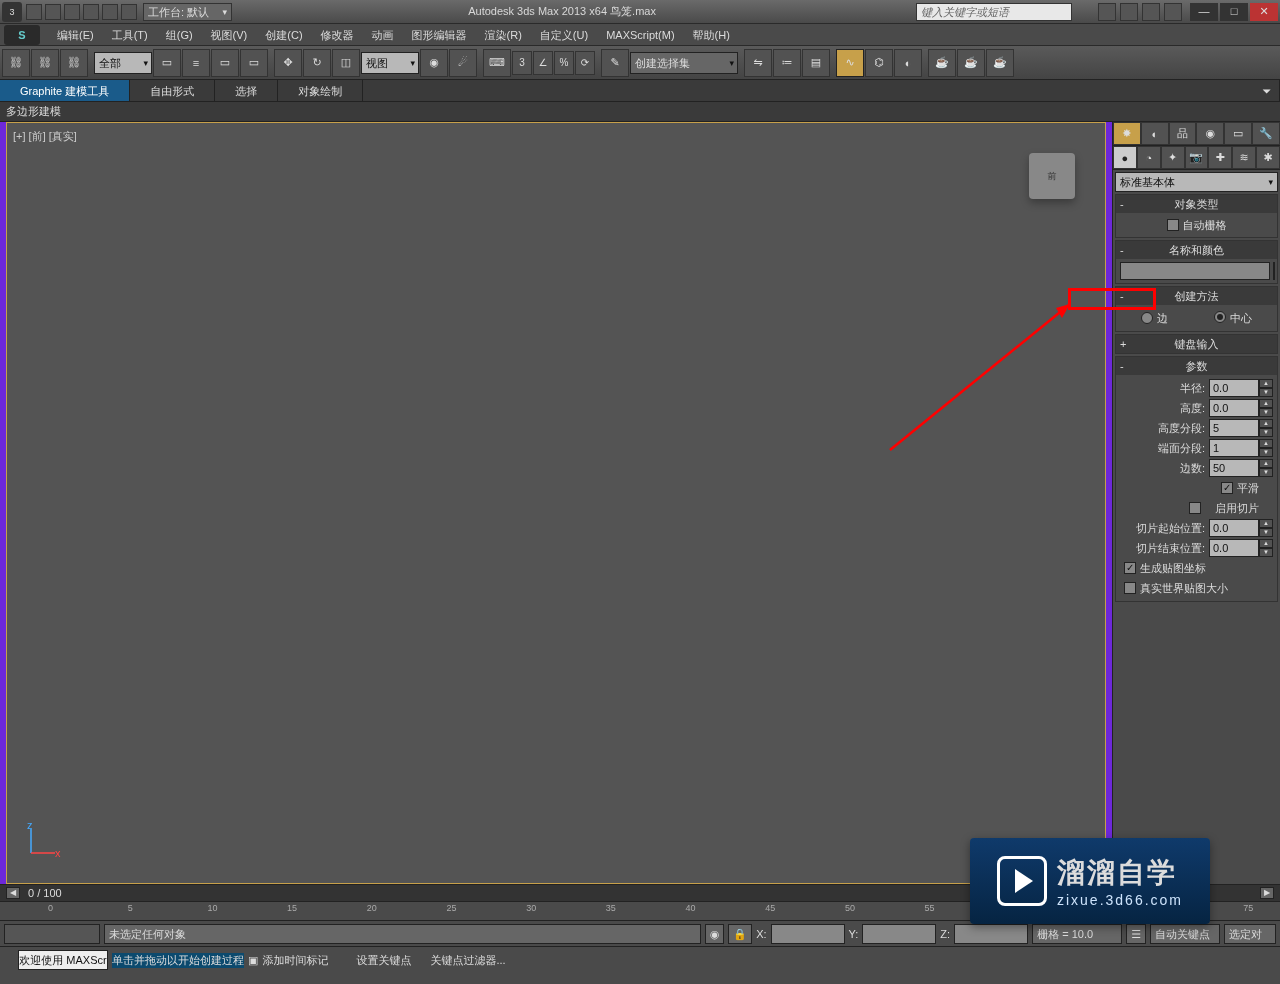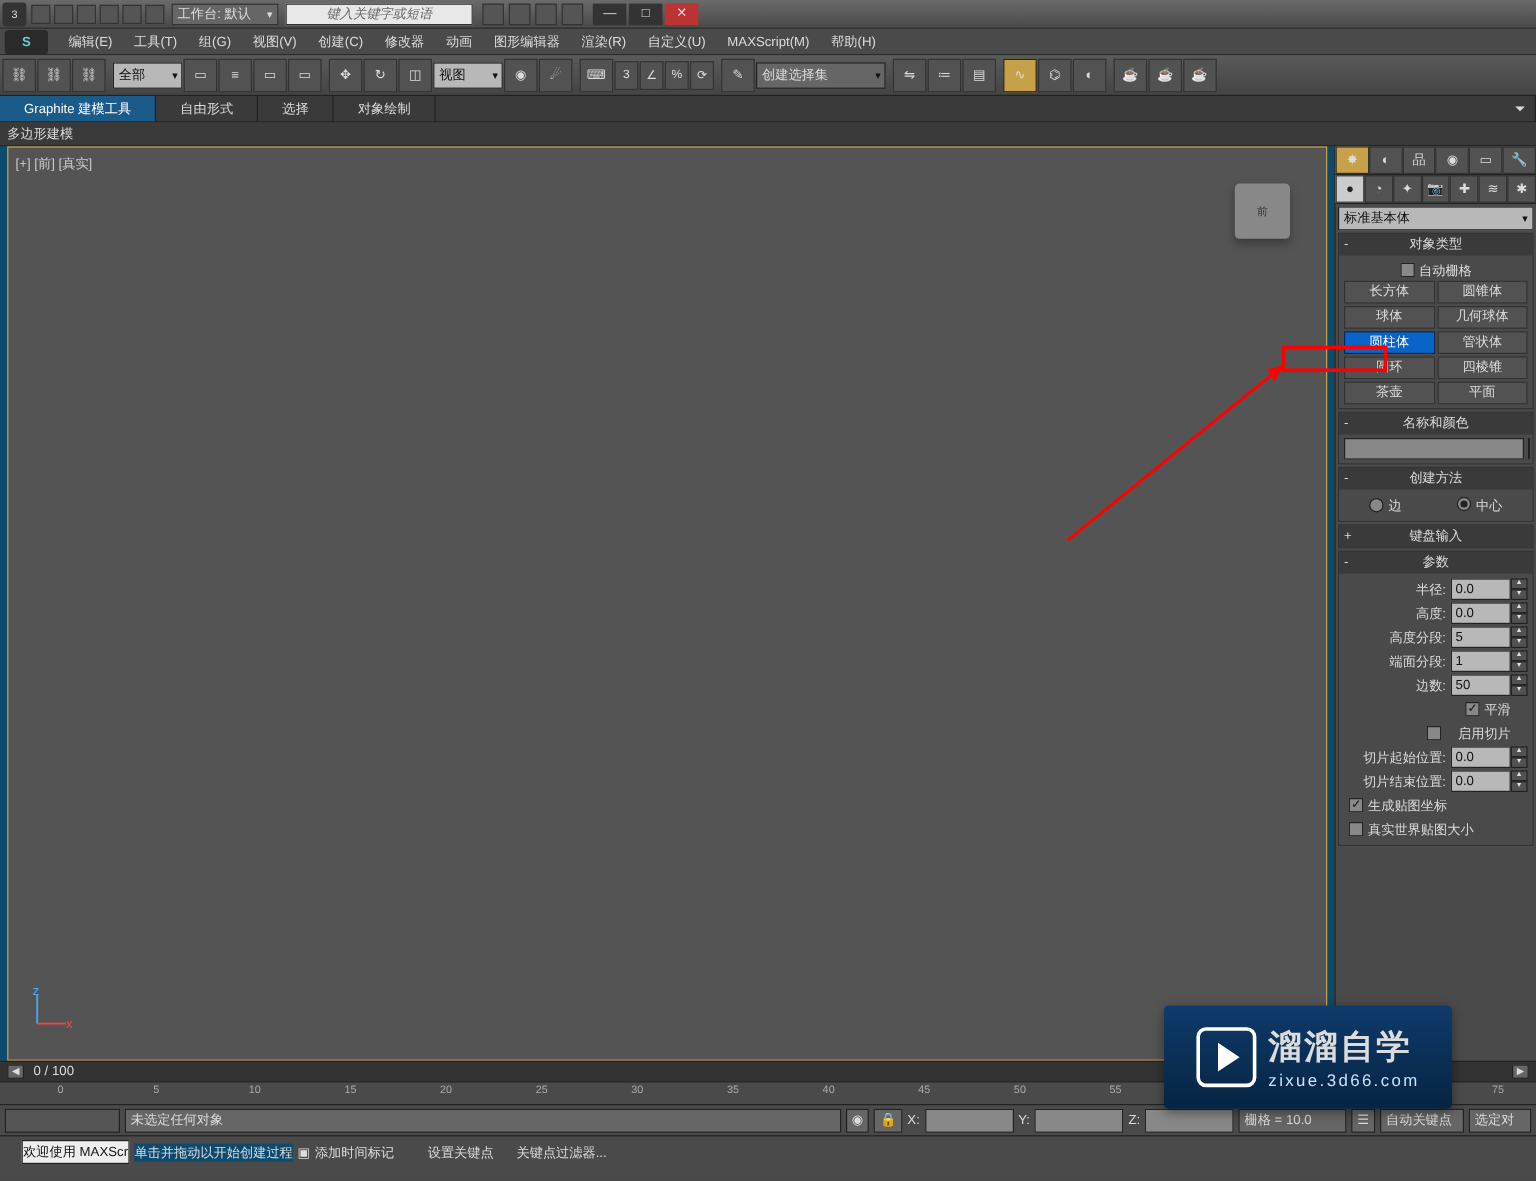--- a/index.html
+++ b/index.html
@@ -6,21 +6,21 @@
 body { background: #4a4a4a; width: 1280px; height: 984px; overflow: hidden; position: relative; }
 
 
 .title-bar { height: 24px; background: linear-gradient(#6a6a6a, #4a4a4a); display: flex; align-items: center; padding: 0 2px; border-bottom: 1px solid #2a2a2a; }
 .title-bar .app-icon { width: 20px; height: 20px; background: #333; border-radius: 3px; margin-right: 4px; display:flex; align-items:center; justify-content:center; font-size: 9px;}
 .title-bar .qat { display: flex; gap: 3px; }
 .title-bar .qat .ico { width: 16px; height: 16px; background: #555; border: 1px solid #333; }
 .title-bar .workspace { margin-left: 6px; background: #666; border: 1px solid #333; padding: 0 22px 0 4px; height: 18px; line-height: 16px; font-size: 11px; position: relative; }
 .title-bar .workspace::after { content:"▾"; position:absolute; right:4px; font-size:9px;}
 .title-bar .title-center { flex: 1; text-align: center; color: #d8d8d8; }
-.title-bar .search { width: 156px; height: 18px; background: #e8e8e8; border: 1px solid #333; margin: 0 6px; padding: 0 4px; font-style: italic; color: #666; line-height:16px;text-align:center;}
+.title-bar .search { width: 156px; height: 18px; background: #e8e8e8; border: 1px solid #333; margin: 0 24px; padding: 0 4px; font-style: italic; color: #666; line-height:16px;}
 .title-bar .help-ico { width: 18px; height: 18px; background: #555; border:1px solid #333; margin: 0 2px; }
 .title-bar .win-btns { display: flex; margin-left: 4px; }
 .title-bar .win-btns div { width: 28px; height: 18px; background: #333; margin-left: 2px; text-align: center; line-height: 16px; }
 .title-bar .win-btns .close { background: #b33; }
 
 
 .menu-bar { height: 22px; background: #4a4a4a; display: flex; align-items: center; padding: 0 4px; border-bottom: 1px solid #2a2a2a; }
 .menu-bar .app-menu { width: 36px; height: 20px; background: #2a2a2a; border-radius: 3px; margin-right: 8px; display:flex; align-items:center; justify-content:center; color:#6cc; font-weight:bold;}
 .menu-bar .menu-item { padding: 0 9px; height: 20px; line-height: 20px; cursor: pointer; }
 
@@ -34,21 +34,21 @@
 .main-toolbar .snap-grp { display:flex; gap:1px; align-items:center; }
 .main-toolbar .snap-grp .s { width:20px; height:24px; border:1px solid #333; background:#525252; display:flex; align-items:center; justify-content:center; font-size:10px;}
 
 
 .ribbon { height: 22px; background: #3a3a3a; display: flex; align-items: stretch; border-bottom: 1px solid #222; }
 .ribbon .tab { padding: 0 20px; line-height: 22px; border-right: 1px solid #222; }
 .ribbon .tab.active { background: #1a5b8a; color: #fff; }
 .ribbon-sub { height: 20px; background: #3a3a3a; border-bottom: 1px solid #222; display:flex; align-items:center; padding: 0 6px; }
 
 
-.main-area { position: absolute; top: 122px; bottom: 100px; left: 0; right: 168px; background: #0c4a6e; }
+.main-area { position: absolute; top: 122px; bottom: 100px; left: 0; right: 168px; background: #6d28d9; }
 .viewport { position: absolute; inset: 0 6px 0 6px; background: #545454; border: 1px solid #222; }
 .vp-label { position: absolute; top: 6px; left: 6px; font-size: 11px; color:#ccc; }
 .vp-cube { position: absolute; top: 30px; right: 30px; width: 46px; height: 46px; background: #888; border-radius: 4px; box-shadow: 0 4px 8px rgba(0,0,0,.3); display:flex; align-items:center; justify-content:center; font-size:9px; color:#333;}
 .vp-axis { position:absolute; bottom:22px; left:16px; }
 
 
 .cmd-panel { position: absolute; top: 122px; bottom: 100px; right: 0; width: 168px; background: #4a4a4a; border-left: 1px solid #222; display:flex; flex-direction:column; }
 .cp-tabs, .cp-subtabs { display: flex; height: 24px; background: #4a4a4a; border-bottom:1px solid #222;}
 .cp-tabs .ct, .cp-subtabs .ct { flex:1; border: 1px solid #333; background:#525252; display:flex; align-items:center; justify-content:center; }
 .cp-tabs .ct.active { background:#c7a04a; }
@@ -111,20 +111,21 @@
   <div class="app-icon">3</div>
   <div class="qat">
     <div class="ico"></div>
     <div class="ico"></div>
     <div class="ico"></div>
     <div class="ico"></div>
     <div class="ico"></div>
     <div class="ico"></div>
   </div>
   <div class="workspace">工作台: 默认</div>
+  <div class="title-center">Autodesk 3ds Max  2013 x64   鸟笼.max</div>
   <div class="search">键入关键字或短语</div>
   <div class="help-ico"></div>
   <div class="help-ico"></div>
   <div class="help-ico"></div>
   <div class="help-ico"></div>
   <div class="win-btns">
     <div>—</div>
     <div>□</div>
     <div class="close">✕</div>
   </div>
@@ -233,32 +234,20 @@
   </div>
   <div class="cp-dropdown">标准基本体</div>
 
   <div class="cp-rollout">
     <div class="ro-head"><span class="toggler">-</span><span>对象类型</span></div>
     <div class="ro-body">
       <div class="chk-row">
           <span class="chk"></span>
           <span>自动栅格</span>
         </div>
-      <div class="obj-grid">
-        <div class="obj-btn">长方体</div>
-        <div class="obj-btn">圆锥体</div>
-        <div class="obj-btn">球体</div>
-        <div class="obj-btn">几何球体</div>
-        <div class="obj-btn sel">圆柱体</div>
-        <div class="obj-btn">管状体</div>
-        <div class="obj-btn">圆环</div>
-        <div class="obj-btn">四棱锥</div>
-        <div class="obj-btn">茶壶</div>
-        <div class="obj-btn">平面</div>
-      </div>
     </div>
   </div>
 
   <div class="cp-rollout">
     <div class="ro-head"><span class="toggler">-</span><span>名称和颜色</span></div>
     <div class="ro-body">
       <div class="name-row">
         <input type="text" value="" style="">
         <div class="swatch"></div>
       </div>

